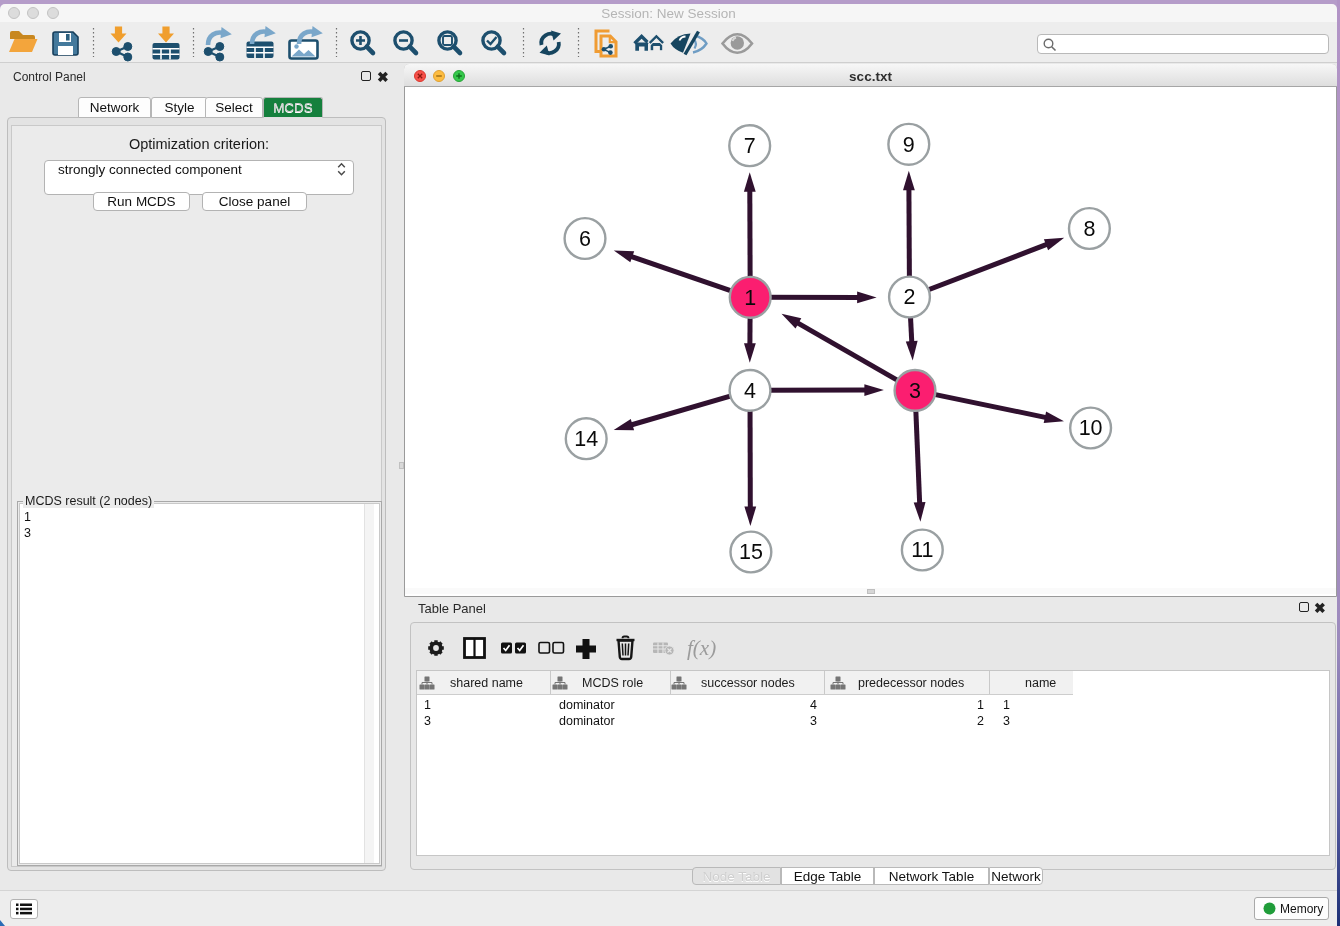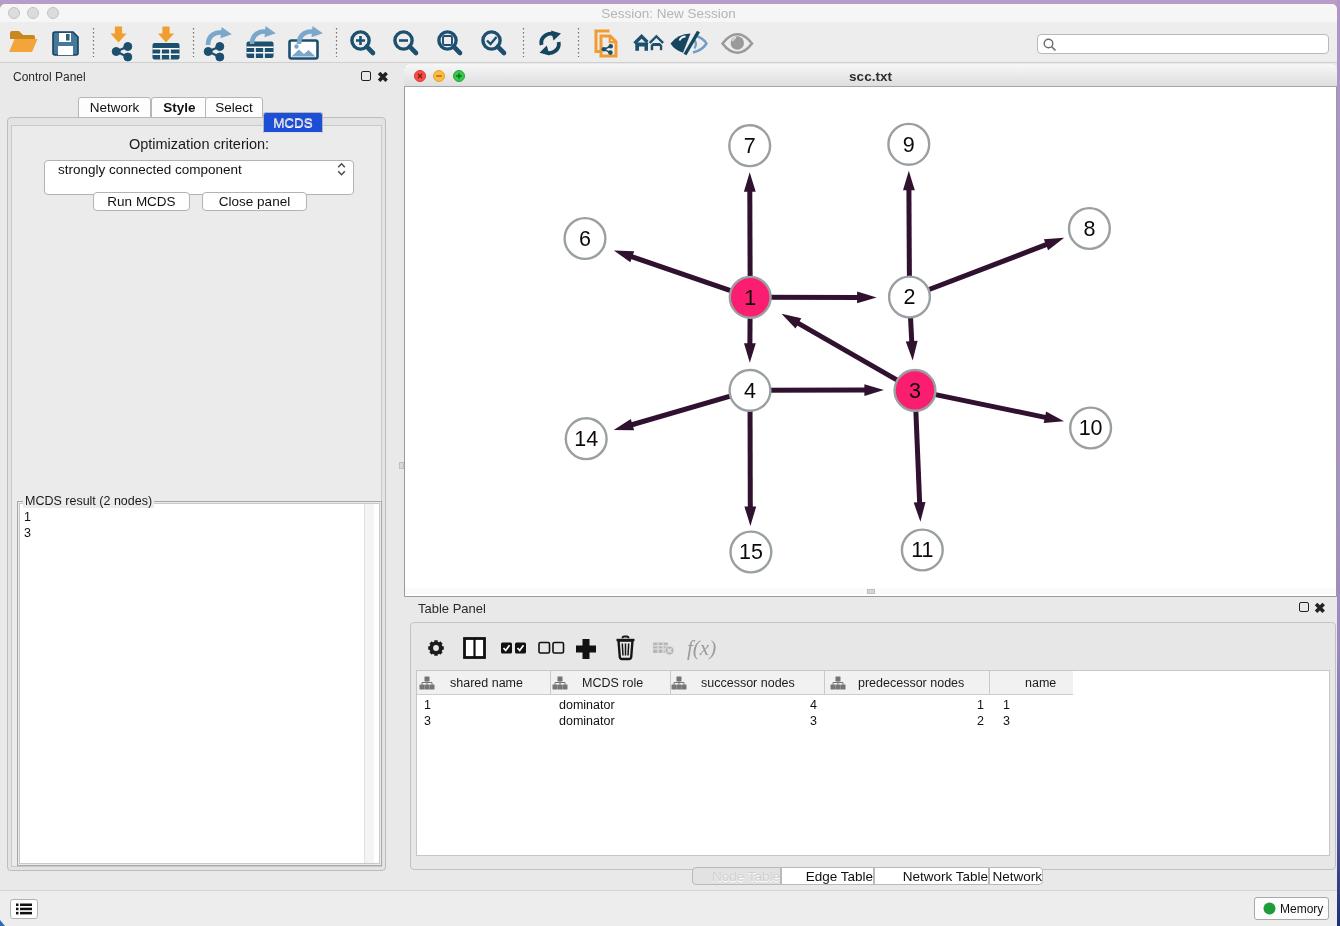--- a/index.html
+++ b/index.html
@@ -47,21 +47,21 @@
 #tpTitle { left:418px; top:601px; font-size:13px; color:#2a2a2a; }
 #tpInner { left:410px; top:622px; width:926px; height:248px; background:#e7e7e7;
   border:1px solid #c2c2c2; border-radius:4px; }
 #tpTable { left:416px; top:670px; width:914px; height:186px; background:#fff; border:1px solid #c6c6c6; }
 #tpHead { left:417px; top:671px; width:656px; height:24px; background:#f1f1f1; border-bottom:1px solid #cdcdcd; }
 .hsep { position:absolute; top:0; width:1px; height:23px; background:#c9c9c9; }
 .hcell { position:absolute; top:5px; font-size:12.5px; color:#1c1c1c; }
 .tcell { position:absolute; font-size:12.5px; color:#111; }
 
 .btab { position:absolute; top:867px; height:18px; background:#fff; border:1px solid #b9b9b9;
-  font-size:13.5px; color:#111; text-align:right; line-height:17px; }
+  font-size:13.5px; color:#111; text-align:center; line-height:17px; }
 
 #statusbar { left:0; top:890px; width:1337px; height:36px; background:#ededed; border-top:1px solid #d4d4d4; }
 #listBtn { left:10px; top:899px; width:28px; height:20px; background:#fff; border:1px solid #b3b3b3; border-radius:3px; }
 #memBtn { left:1254px; top:897px; width:75px; height:23px; background:#fdfdfd; border:1px solid #a9a9a9;
   border-radius:3px; font-size:12px; color:#111; }
 #blTri { left:0; top:920px; width:0; height:0; border-left:5px solid #2a6bb5; border-top:6px solid transparent; }
 </style></head>
 <body>
 <div class="abs" id="deskTop"></div>
 <div class="abs" id="titlebar">
@@ -192,23 +192,23 @@
 <circle cx="5.5" cy="5.5" r="4.3" fill="none" stroke="#6b6b6b" stroke-width="1.4"></circle>
 <path d="M8.7 8.7 L12.5 12.5" stroke="#6b6b6b" stroke-width="1.6"></path>
   </svg>
 
 <div class="abs" id="cpTitle">Control Panel</div>
 <div class="wbtn" style="left:361px;top:71px;width:10px;height:10px;border:1.5px solid #222;border-radius:2px;"></div>
 <div class="wbtn" style="left:377px;top:69px;font-size:14px;font-weight:bold;">✖</div>
 <div class="abs" id="cpPane"></div>
 <div class="abs" id="cpInner"></div>
 <div class="tab" style="left:78px;width:73px;">Network</div>
-<div class="tab" style="left:151px;width:57px;font-weight:bold;">Style</div>
+<div class="tab" style="left:151px;width:57px;">Style</div>
 <div class="tab" style="left:205px;width:58px;">Select</div>
-<div class="tab" style="left:263px;width:60px;background:#1d4ed8;border-bottom:1px solid #e0e0e0;color:#cfcfcf;text-shadow:0 1px 0 #fff;margin-top:15px;">MCDS</div>
+<div class="tab" style="left:263px;width:60px;background:#15803d;border-bottom:1px solid #e0e0e0;color:#cfcfcf;text-shadow:0 1px 0 #fff;">MCDS</div>
 <div class="abs" id="optLabel">Optimization criterion:</div>
 <div class="abs" id="cpSelect">strongly connected component
   <svg width="11" height="15" viewBox="0 0 11 15" style="position:absolute;right:6px;top:1px;">
     <path d="M2.2 5.2 L5.5 1.8 L8.8 5.2 M2.2 9.3 L5.5 12.7 L8.8 9.3" fill="none" stroke="#4a4a4a" stroke-width="1.5"></path>
     </svg>
 </div>
 <div class="cpbtn" style="left:93px;width:97px;">Run MCDS</div>
 <div class="cpbtn" style="left:202px;width:105px;">Close panel</div>
 <div class="abs" id="mcdsBox"></div>
 <div class="abs" id="mcdsWhite"></div>

